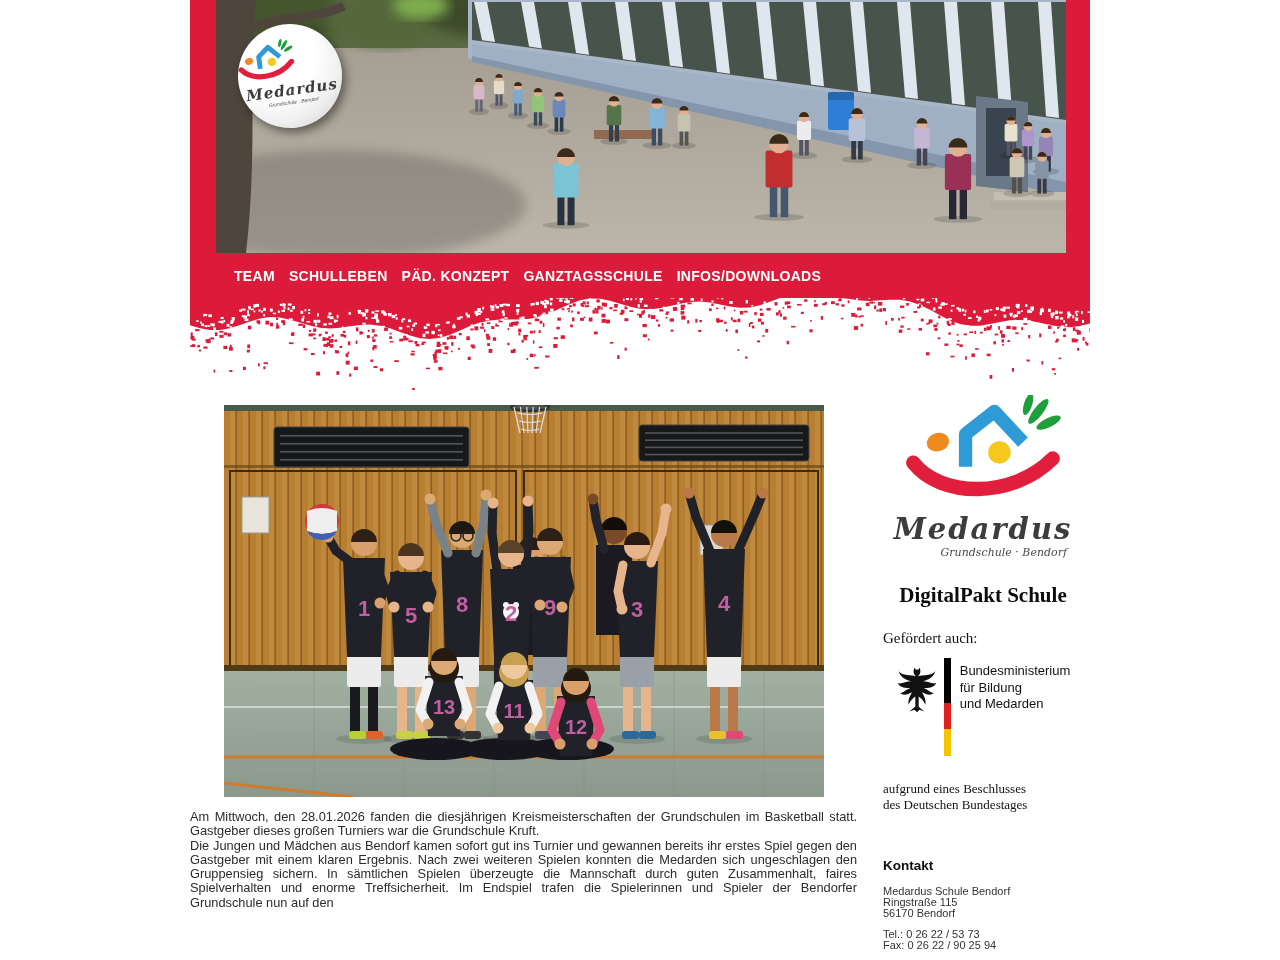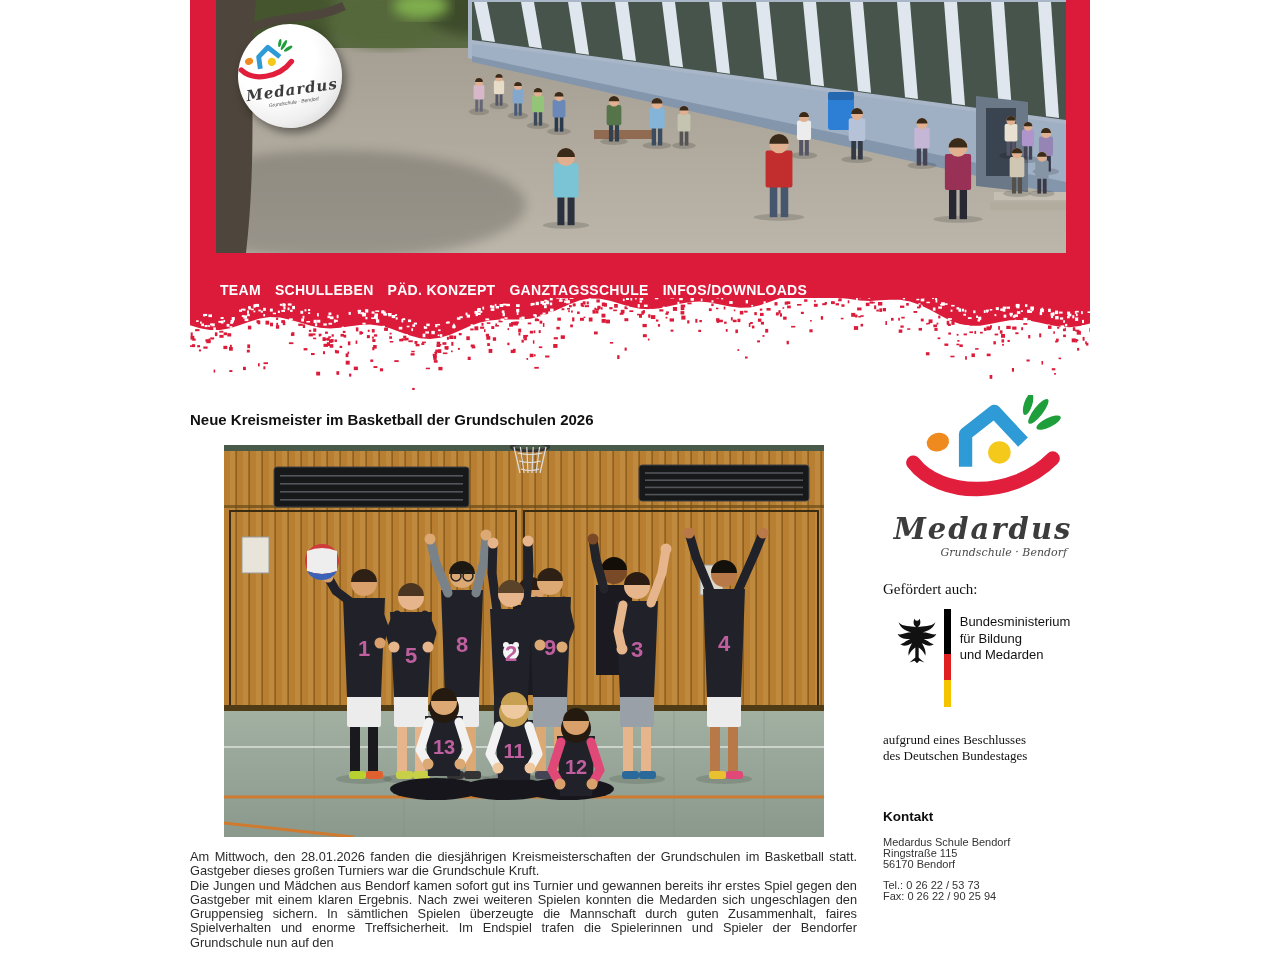--- a/index.html
+++ b/index.html
@@ -9,21 +9,21 @@
   
   .masthead{position:absolute;top:0;left:0;width:900px;height:298px;background:var(--red);}
   .photo-frame{position:absolute;top:0;left:26px;width:850px;height:253px;overflow:hidden;background:#9a958c;}
   .photo-frame svg{display:block;}
   .badge{position:absolute;left:22px;top:24px;width:104px;height:104px;border-radius:50%;
          background:radial-gradient(circle at 38% 30%, #ffffff 42%, #efefef 68%, #c6c6c6 100%);
          box-shadow:3px 5px 10px rgba(0,0,0,.45);transform:rotate(-8deg);text-align:center;}
   .badge-mark{width:60px;height:46px;margin-top:14px;}
   .badge-word{font-family:"DejaVu Serif",serif;font-style:italic;font-weight:bold;font-size:15px;color:#3c3c3c;margin-top:-3px;letter-spacing:1px;}
   .badge-sub{font-size:5px;color:#555;font-style:italic;}
-  nav{position:absolute;top:253px;left:0;width:900px;height:45px;display:flex;align-items:flex-end;padding-left:30px;box-sizing:border-box;}
+  nav{position:absolute;top:253px;left:0;width:900px;height:45px;display:flex;align-items:center;padding-left:44px;box-sizing:border-box;}
   nav a{color:#fff;font-weight:bold;font-size:14px;letter-spacing:.3px;text-decoration:none;margin-right:14px;white-space:nowrap;}
   .torn{position:absolute;top:298px;left:0;width:900px;height:92px;display:block;}
   
   .main{position:absolute;left:0;top:405px;width:667px;}
   h1{font-size:15px;color:#111;margin:6px 0 17px 0;font-weight:bold;}
   figure.team-photo{margin:0 0 0 34px;width:600px;height:392px;}
   .article-text{margin-top:13px;font-size:12.8px;line-height:14.3px;color:#2b2b2b;text-align:justify;}
   .article-text p{margin:0;}
   
   .sidebar{position:absolute;left:693px;top:395px;width:200px;color:#111;}
@@ -1100,21 +1100,20 @@
       <rect x="145.4" y="52.4" width="3.6" height="3.0" fill="#DC1A39"></rect>
       <rect x="785.1" y="50.1" width="3.5" height="1.6" fill="#DC1A39"></rect>
       <rect x="97.6" y="9.5" width="1.9" height="2.7" fill="#ffffff"></rect>
       <rect x="623.9" y="5.8" width="3.8" height="3.0" fill="#DC1A39"></rect>
       <rect x="165.9" y="29.4" width="2.5" height="4.0" fill="#DC1A39"></rect>
       <rect x="885.2" y="41.4" width="3.1" height="1.6" fill="#DC1A39"></rect>
       <rect x="113.6" y="50.1" width="3.8" height="2.3" fill="#DC1A39"></rect>
     </svg>
 
   <main class="main">
-    <h1>Neue Kreismeister im Basketball der Grundschulen 2026</h1>
     <figure class="team-photo">
       <svg id="gym-scene" width="600" height="392" viewBox="0 0 600 392">
           <defs>
             <pattern id="planks" width="13" height="268" patternUnits="userSpaceOnUse">
               <rect x="0" y="0" width="13" height="268" fill="#c08a3e"></rect>
               <rect x="0" y="0" width="6" height="268" fill="#b87f33"></rect>
               <rect x="11.3" y="0" width="1.7" height="268" fill="#91601f"></rect>
             </pattern>
             <linearGradient id="floorG" x1="0" y1="0" x2="0" y2="1">
               <stop offset="0" stop-color="#a2b0a2"></stop>
@@ -1312,20 +1311,21 @@
   </main>
 
   <aside class="sidebar">
     <div class="logo-block">
       <svg>
           <use href="#medardus-mark"></use>
         </svg>
       <div class="logo-word">Medardus</div>
       <div class="logo-sub">Grundschule · Bendorf</div>
     </div>
+    <div class="digitalpakt">DigitalPakt Schule</div>
     <div class="funding-label">Gefördert auch:</div>
     <div class="bmbf">
       <svg class="eagle" viewBox="0 0 50 60">
         <path fill="#111" d="M22,6 C20,10 21,14 24,16 C18,14 8,16 3,10 C6,18 12,20 18,22 C12,22 6,26 2,24 C5,30 12,30 17,30 C12,32 8,36 5,36 C9,40 15,37 19,35 C16,40 14,45 15,50 C17,45 20,42 23,40 L23,52 C20,55 18,56 16,58 L22,56 L25,59 L28,56 L34,58 C32,56 29,55 27,52 L27,40 C30,42 33,45 35,50 C36,45 34,40 31,35 C35,37 41,40 45,36 C42,36 38,32 33,30 C38,30 45,30 48,24 C44,26 38,22 32,22 C38,20 44,18 47,10 C42,16 32,14 26,16 C29,14 30,10 28,6 C27,8 26,9 25,8 C24,9 23,8 22,6 Z"></path>
       </svg>
       <div class="stripe"></div>
       <div class="ministry" id="ministry-lines">
           <div>Bundesministerium</div>
           <div>für Bildung</div>
           <div>und Medarden</div>

